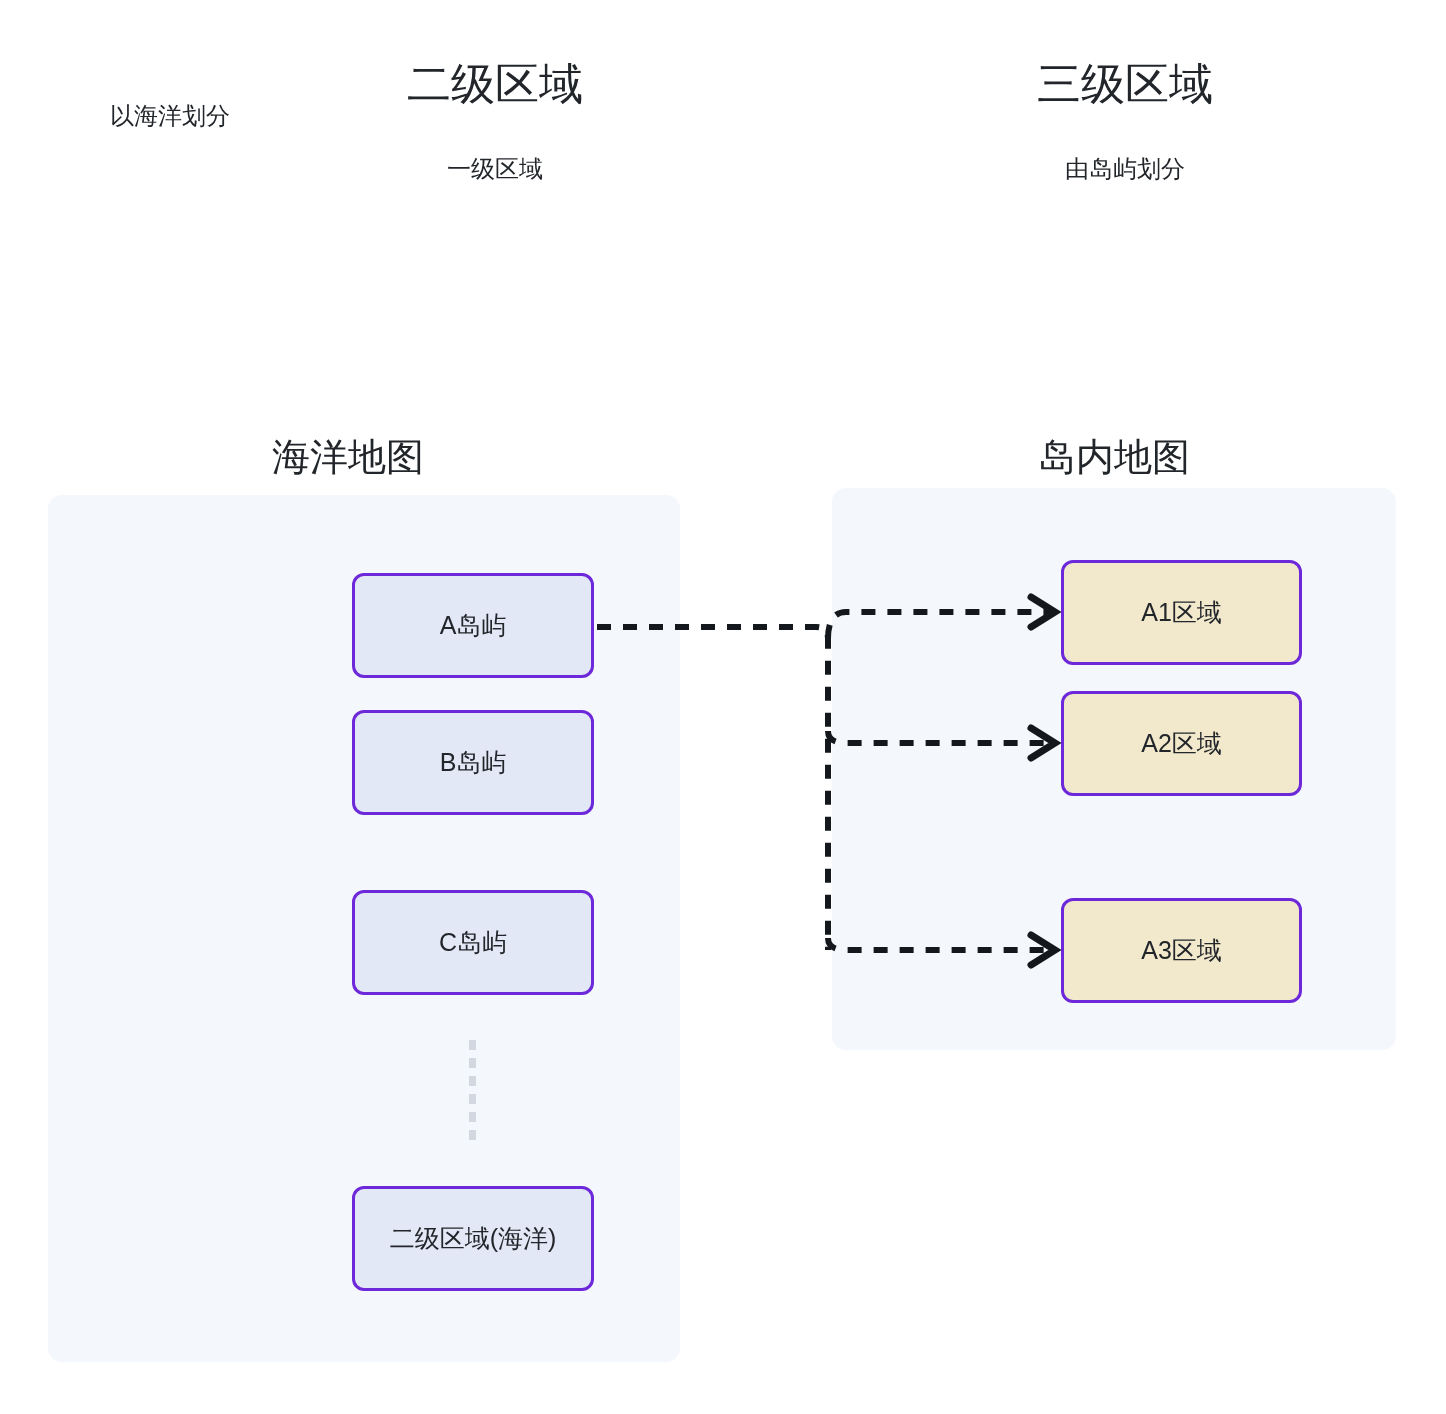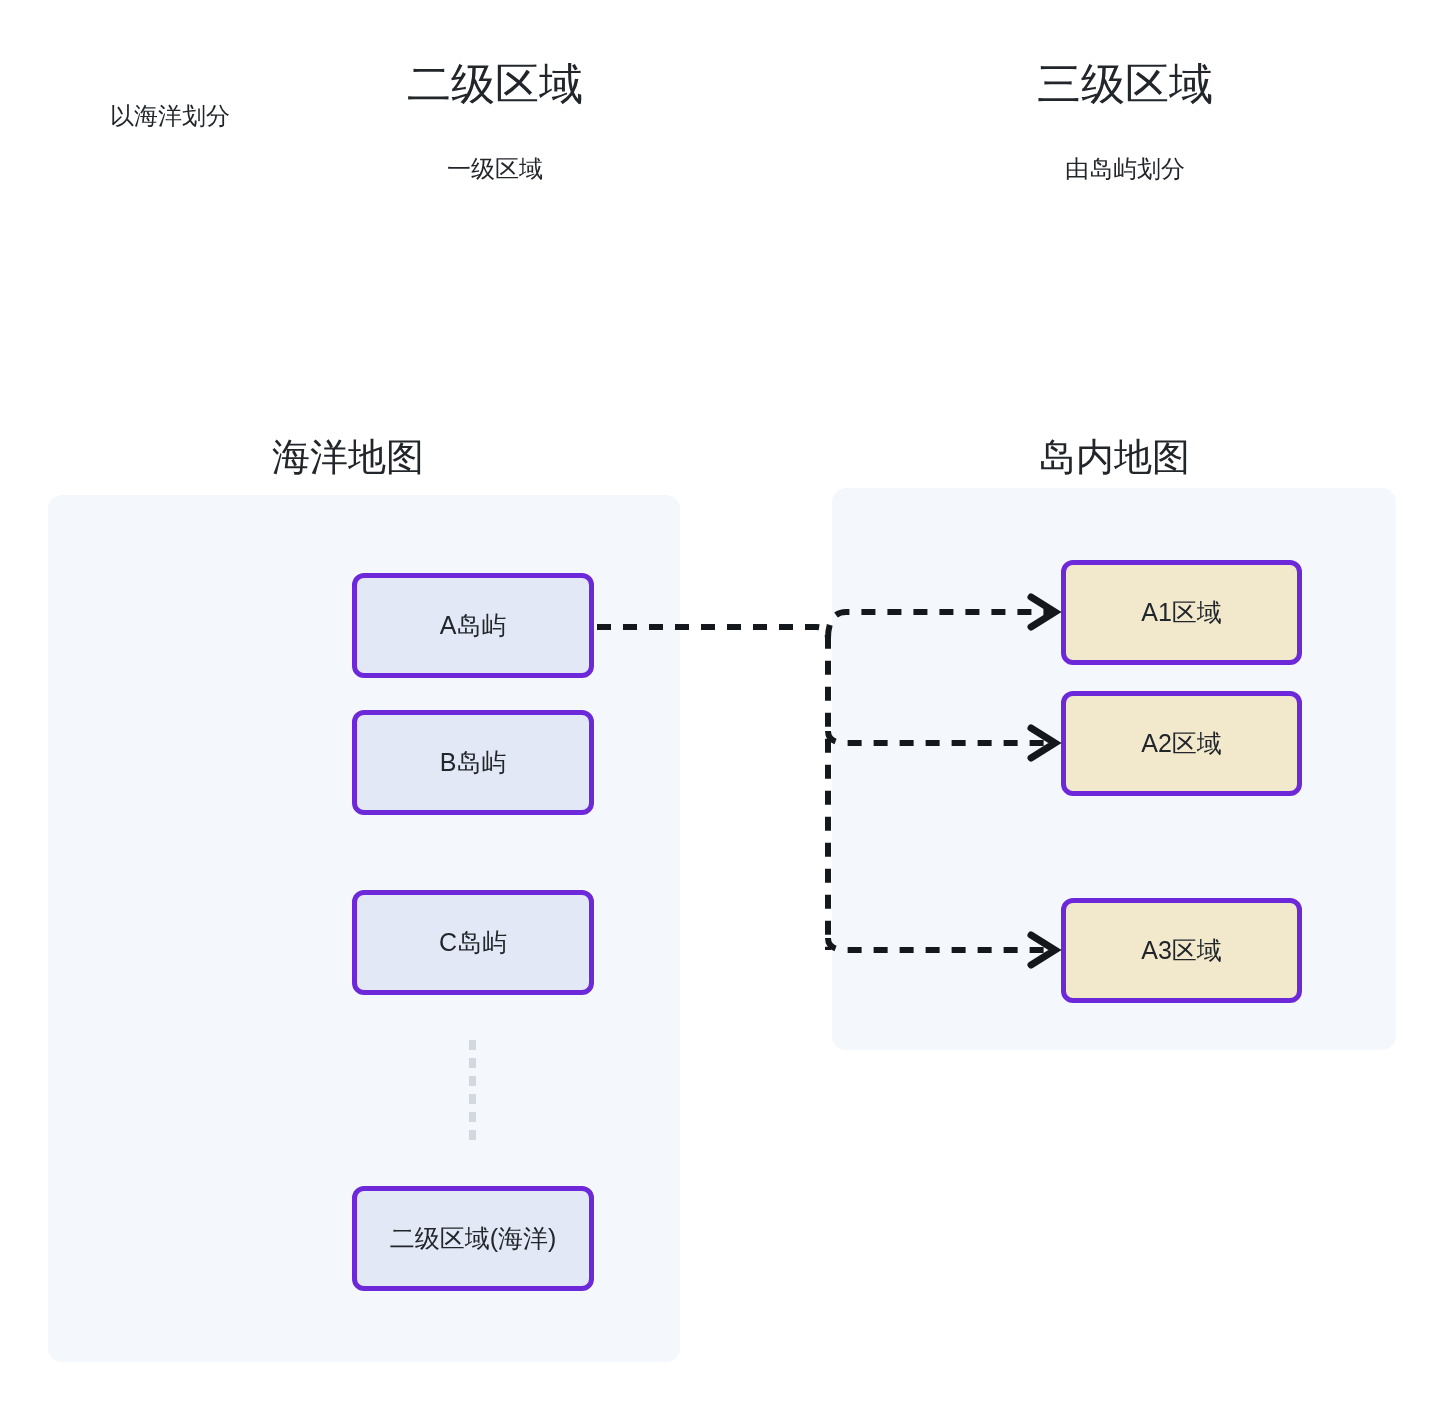--- a/index.html
+++ b/index.html
@@ -59,21 +59,21 @@
   #panel-ocean-title{ left: 32px;  top: 432px; width: 632px; }
 
   #panel-island      { left: 832px; top: 488px; width: 564px; height: 562px; }
   #panel-island-title{ left: 832px; top: 432px; width: 564px; }
 
   
   .node {
     position: absolute;
     width: 242px;
     height: 105px;
-    border: 5px solid #6d28d9;
+    border: 3px solid #6d28d9;
     border-radius: 12px;
     display: flex;
     align-items: center;
     justify-content: center;
     font-size: 25px;
     color: #22262b;
     box-sizing: border-box;
     white-space: nowrap;
   }
   .node.blue   { background: #e3e8f6; }

